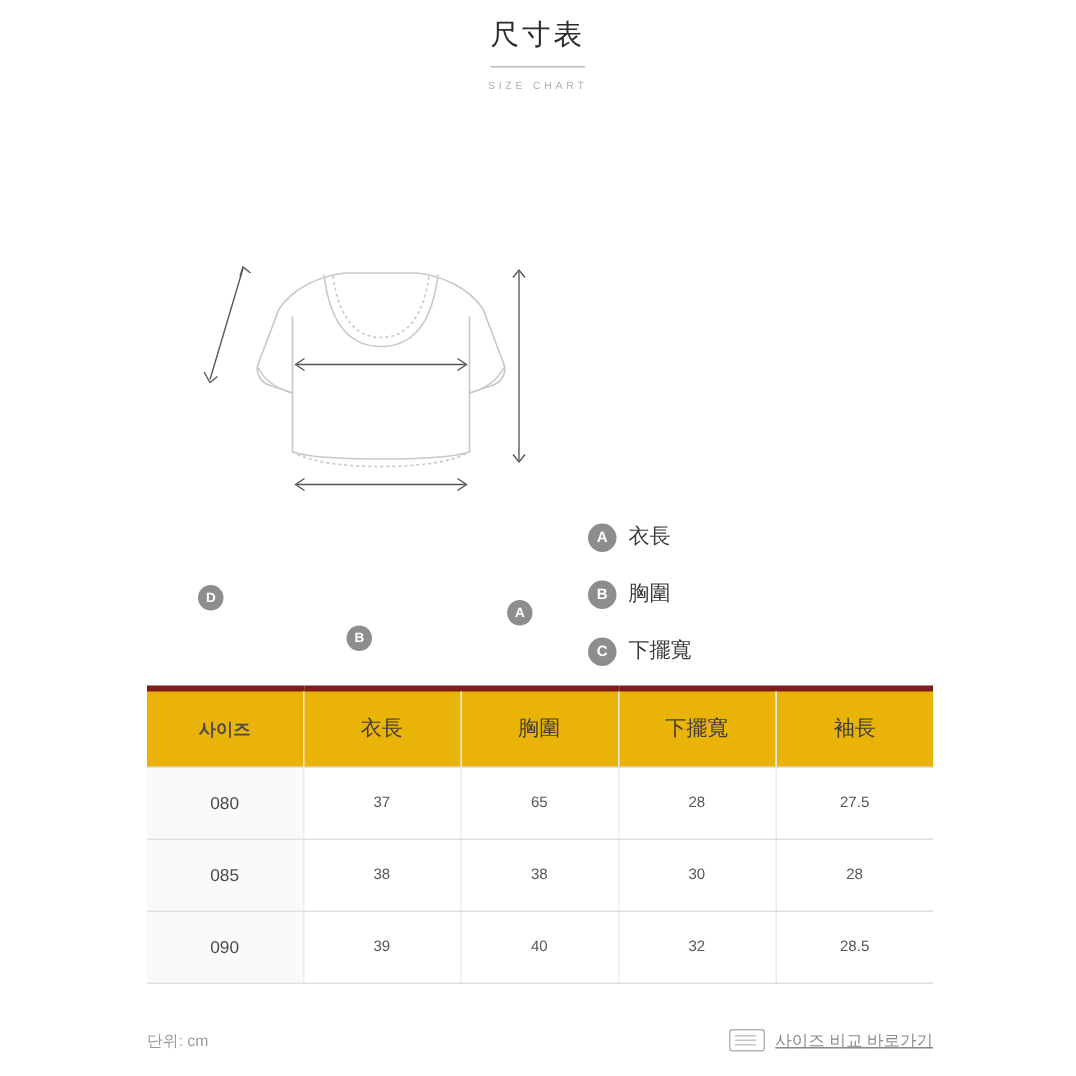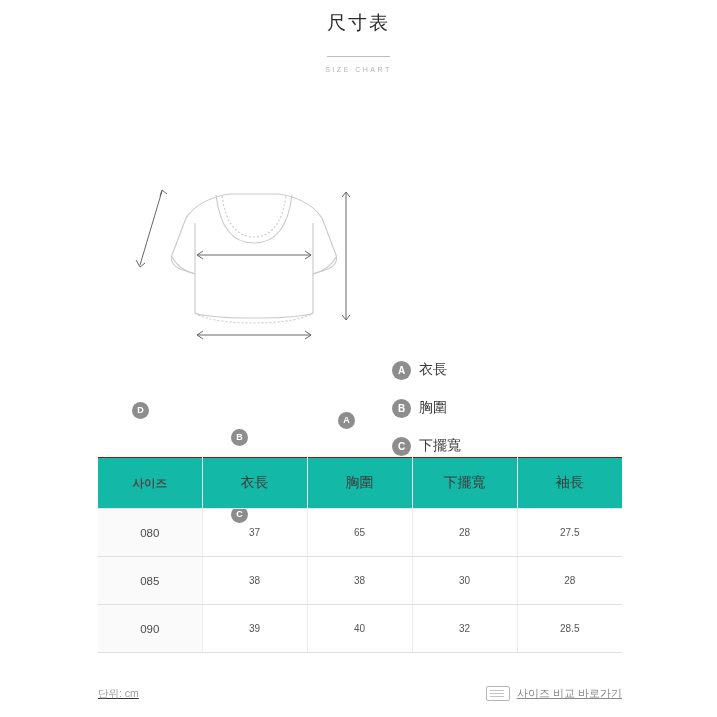--- a/index.html
+++ b/index.html
@@ -24,21 +24,21 @@
   .header {
     text-align: center;
     padding-top: 10px;
   }
   .header-title {
     font-size: 19px;
     letter-spacing: 2px;
     color: #2b2b2b;
     font-weight: 400;
     display: inline-block;
-    padding-bottom: 20px;
+    padding-bottom: 8px;
     border-bottom: 1px solid #bdbdbd;
   }
   .header-sub {
     margin-top: 9px;
     font-size: 7px;
     letter-spacing: 2.5px;
     color: #b0b0b0;
   }
 
   
@@ -114,25 +114,25 @@
     border-bottom: 1px solid #e0e0e0;
     border-right: 1px solid #ececec;
     text-align: center;
     font-weight: normal;
     color: #444444;
   }
   table.size-table tr > *:last-child {
     border-right: none;
   }
   table.size-table thead th {
-    background: #14b8a6;
+    background: #eab308;
     height: 48px;
     font-size: 14px;
     color: #3c3c3c;
-    border-top: 1px solid #7f1d1d;
+    border-top: 4px solid #7f1d1d;
     border-bottom: 1px solid #e3e3e3;
   }
   table.size-table thead th.first-col {
     font-size: 11.5px;
     font-weight: bold;
     color: #4a4a4a;
   }
   table.size-table tbody td {
     height: 45px;
     font-size: 10px;
@@ -147,21 +147,20 @@
 
   
   .footer {
     position: absolute;
     left: 98px;
     top: 686px;
     width: 524px;
     display: flex;
     justify-content: space-between;
     align-items: center;
-    text-decoration: underline;
   }
   .footer-unit {
     font-size: 10.5px;
     color: #9a9a9a;
   }
   .footer-link {
     display: flex;
     align-items: flex-start;
     font-size: 11px;
     color: #8a8a8a;

